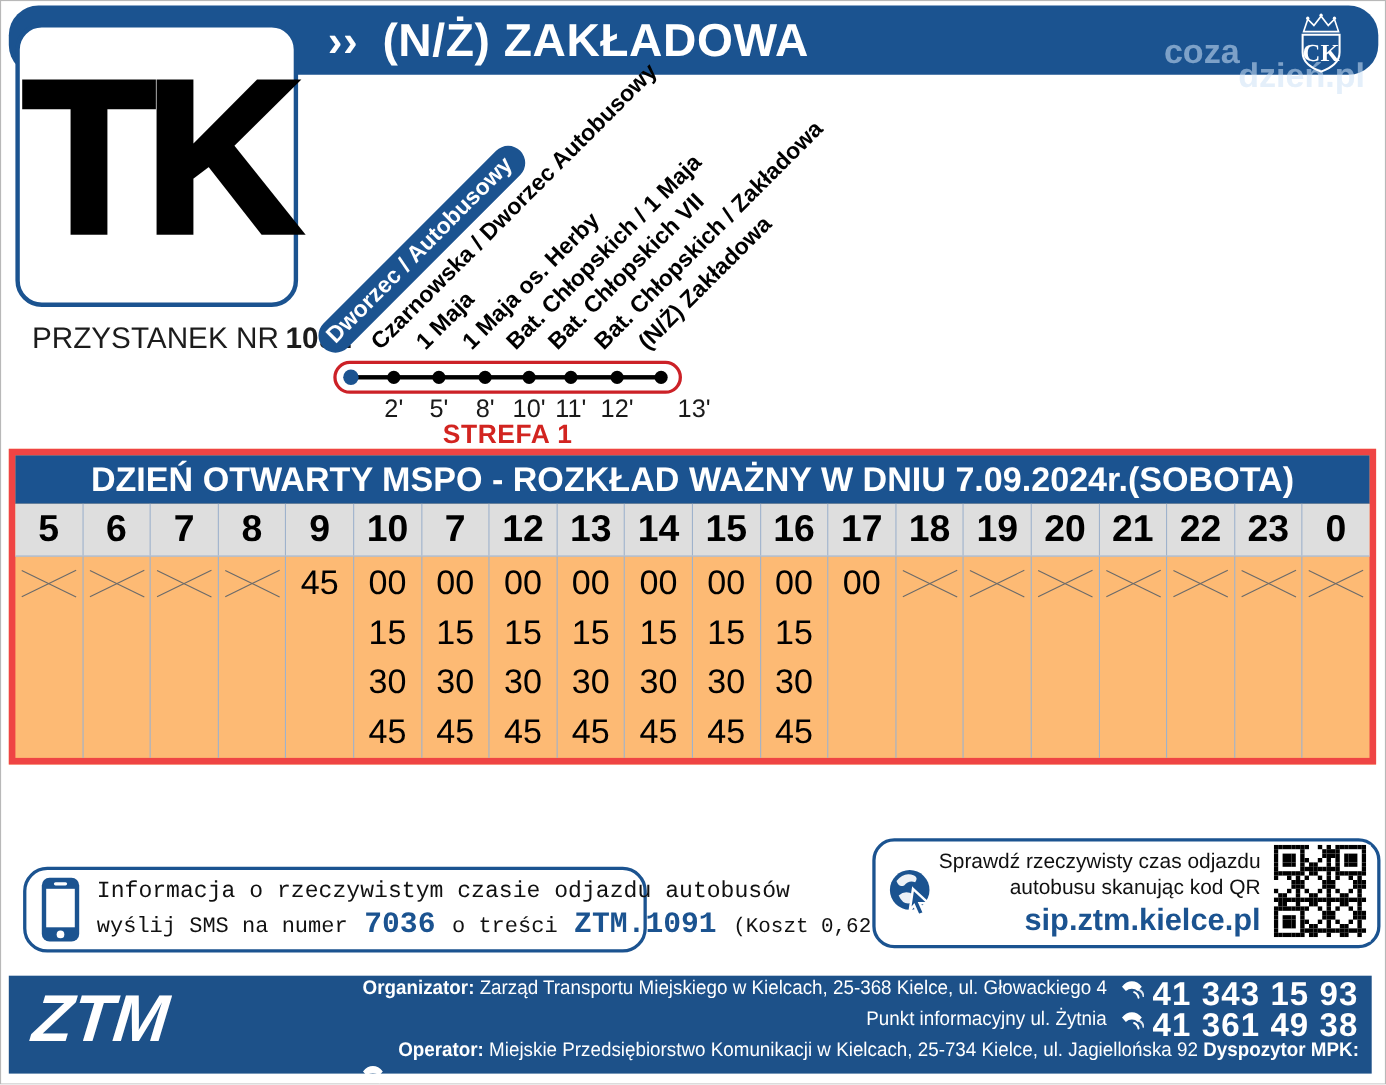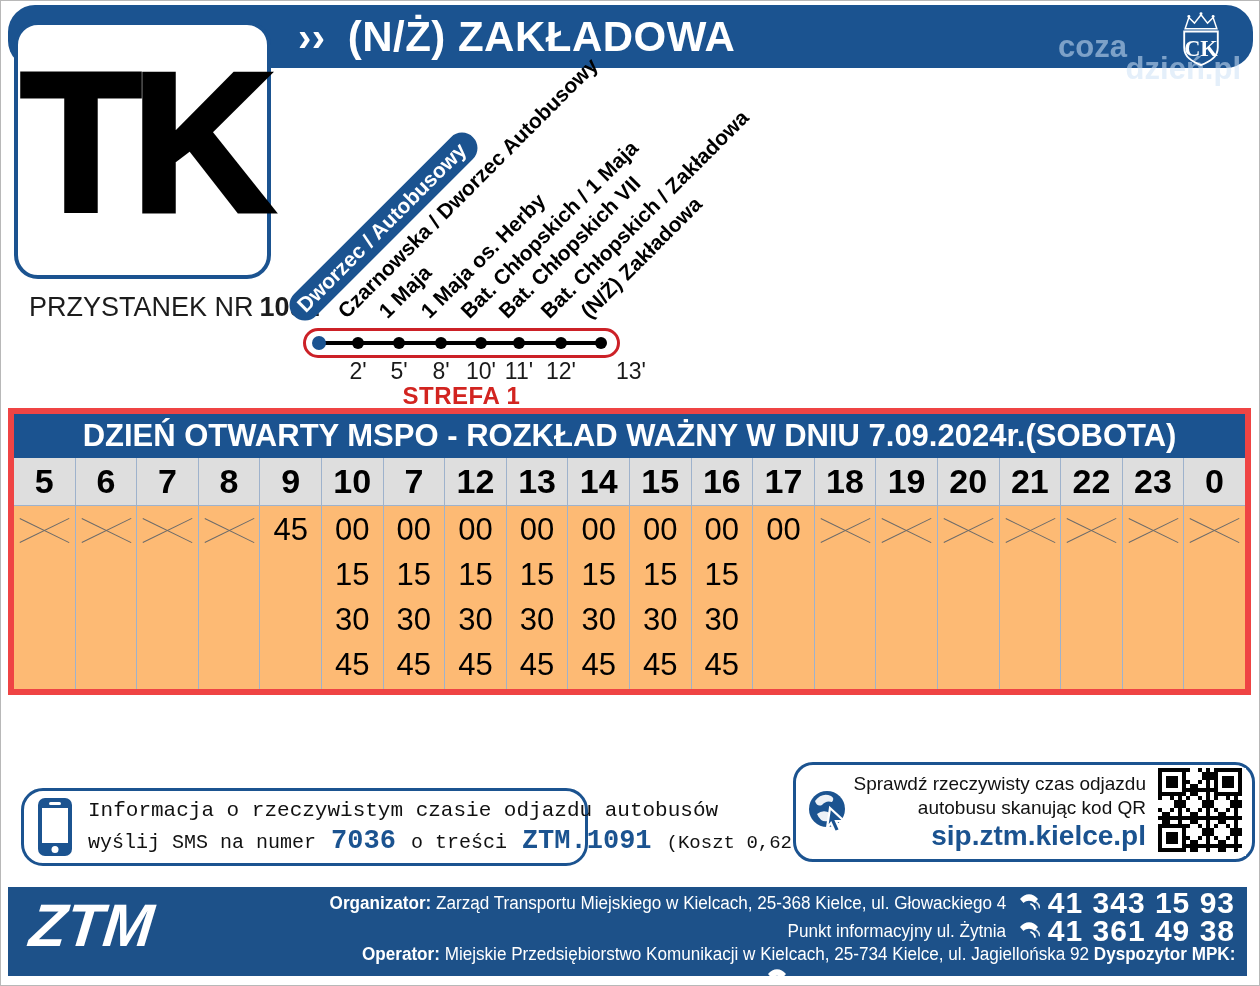--- a/index.html
+++ b/index.html
@@ -71,21 +71,21 @@
     border-radius:20px;display:flex;align-items:center;background:#fff;}
   .globe-icon{margin-left:10px;flex:0 0 auto;}
   .qr-text{flex:1 1 auto;text-align:right;padding-right:12px;white-space:nowrap;}
   .qr-l{font-size:19px;color:#111;line-height:24px;}
   .qr-url{font-size:28px;font-weight:bold;color:#1b5390;line-height:32px;}
   .qr-code{flex:0 0 auto;width:88px;height:88px;margin-right:6px;background:#fff;}
   
   .footer{position:absolute;left:7px;top:886px;width:1239px;height:89px;background:#1d5189;color:#fff;}
   .ztm-logo{position:absolute;left:22px;top:6px;font-size:60px;font-weight:bold;font-style:italic;
     letter-spacing:0;transform:skewX(-6deg);color:#fff;line-height:66px;}
-  .f-row{position:absolute;right:12px;height:30px;display:flex;align-items:center;white-space:nowrap;}
+  .f-row{position:absolute;right:12px;height:30px;display:flex;white-space:nowrap;}
   .f-label{font-size:18px;transform:scaleX(.95);transform-origin:right center;}
   .f-label b{font-weight:bold;}
   .f-phone-icon{margin:0 8px 0 12px;flex:0 0 auto;}
   .f-number{font-size:30px;font-weight:bold;min-width:186px;text-align:left;letter-spacing:1px;}
 </style>
 </head>
 <body>
 
 <div class="page">
 

